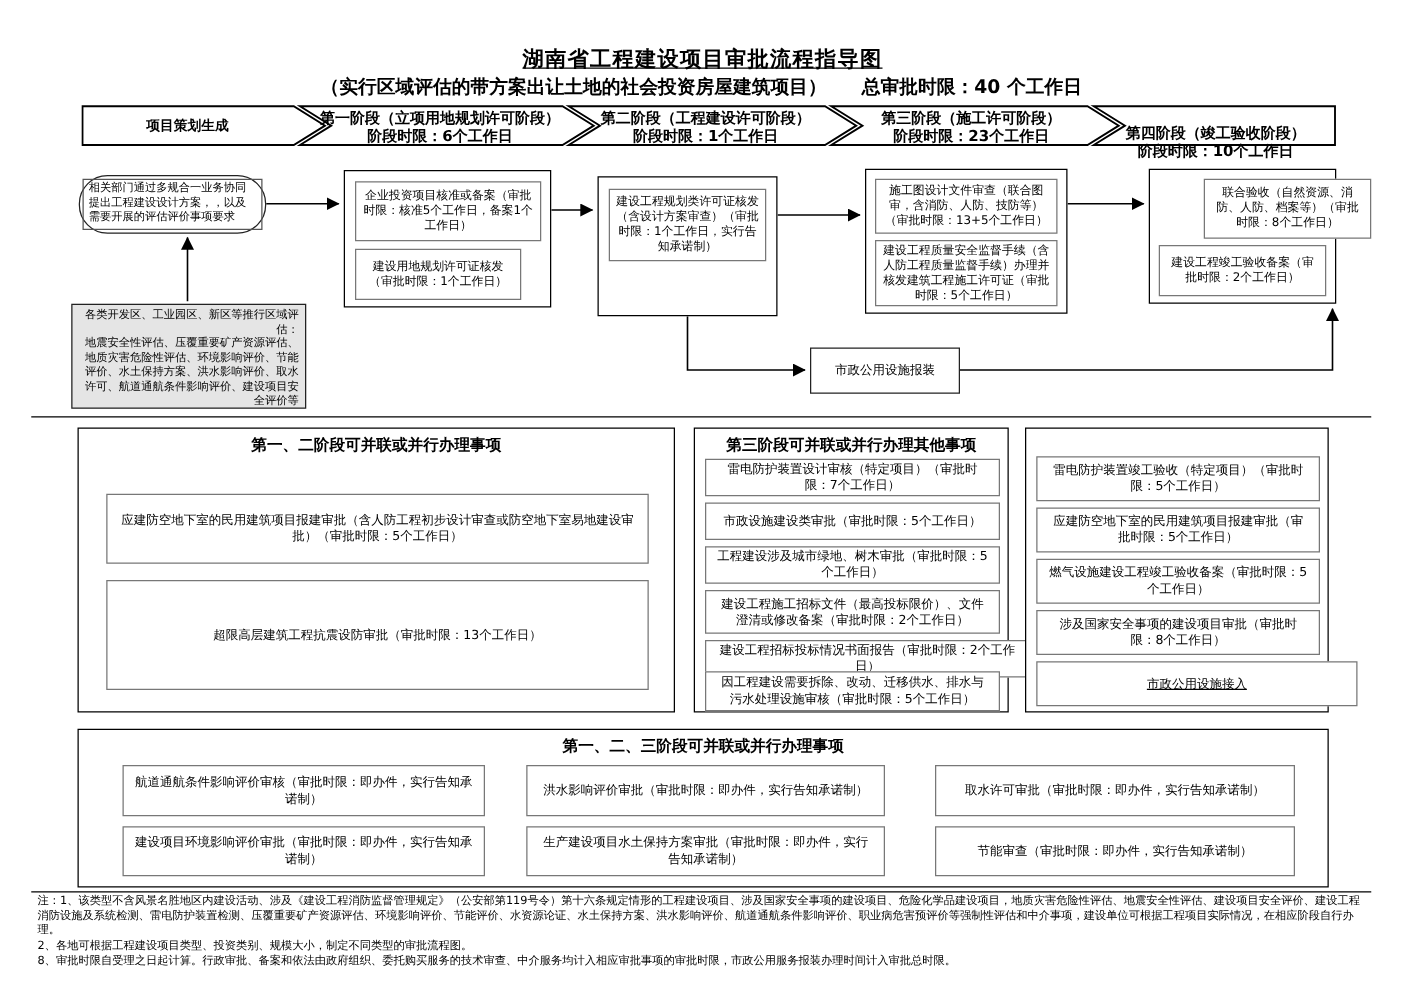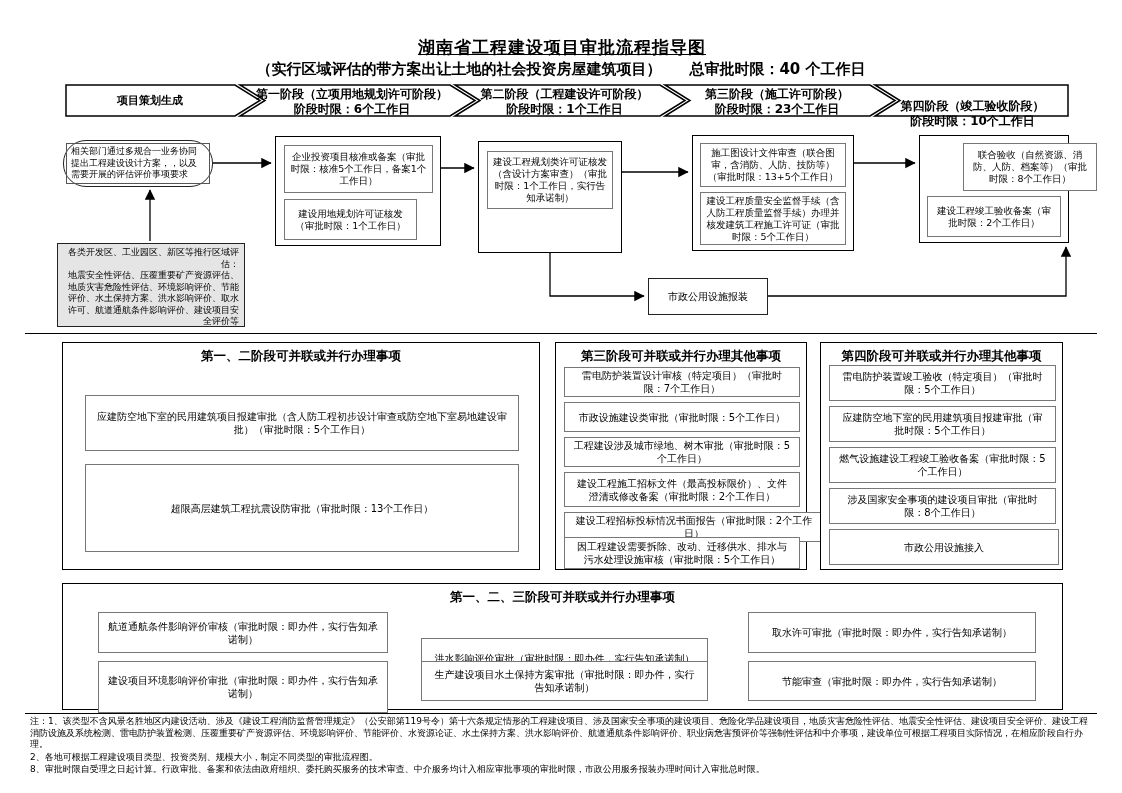--- a/index.html
+++ b/index.html
@@ -130,34 +130,33 @@
     <div class="panel-title">第三阶段可并联或并行办理其他事项</div>
     <div class="abs pbox" style="left:8px;top:24px;width:236px;height:30px;">雷电防护装置设计审核（特定项目）（审批时限：7个工作日）</div>
     <div class="abs pbox" style="left:8px;top:59px;width:236px;height:30px;">市政设施建设类审批（审批时限：5个工作日）</div>
     <div class="abs pbox" style="left:8px;top:94px;width:236px;height:30px;">工程建设涉及城市绿地、树木审批（审批时限：5个工作日）</div>
     <div class="abs pbox" style="left:8px;top:129px;width:236px;height:35px;">建设工程施工招标文件（最高投标限价）、文件澄清或修改备案（审批时限：2个工作日）</div>
     <div class="abs pbox" style="left:8px;top:169px;width:260px;height:30px;">建设工程招标投标情况书面报告（审批时限：2个工作日）</div>
     <div class="abs pbox" style="left:8px;top:194px;width:236px;height:32px;top:194px;">因工程建设需要拆除、改动、迁移供水、排水与污水处理设施审核（审批时限：5个工作日）</div>
   </div>
 
   <div class="abs panel" style="left:820px;top:342px;width:243px;height:228px;">
-    <div class="panel-title">第四阶段可并联或并行办理其他事项</div>
     <div class="abs pbox" style="left:8px;top:22px;width:227px;height:36px;">雷电防护装置竣工验收（特定项目）（审批时限：5个工作日）</div>
     <div class="abs pbox" style="left:8px;top:63px;width:227px;height:36px;">应建防空地下室的民用建筑项目报建审批（审批时限：5个工作日）</div>
     <div class="abs pbox" style="left:8px;top:104px;width:227px;height:36px;">燃气设施建设工程竣工验收备案（审批时限：5个工作日）</div>
     <div class="abs pbox" style="left:8px;top:145px;width:227px;height:36px;">涉及国家安全事项的建设项目审批（审批时限：8个工作日）</div>
-    <div class="abs pbox" style="left:8px;top:186px;width:230px;height:36px;">市政公用设施接入</div>
+    <div class="abs pbox" style="left:8px;top:186px;width:257px;height:36px;text-decoration:underline;">市政公用设施接入</div>
   </div>
 
   <div class="abs panel" style="left:62px;top:583px;width:1001px;height:127px;">
     <div class="panel-title">第一、二、三阶段可并联或并行办理事项</div>
     <div class="abs pbox" style="left:35px;top:28px;width:290px;height:41px;">航道通航条件影响评价审核（审批时限：即办件，实行告知承诺制）</div>
-    <div class="abs pbox" style="left:358px;top:28px;width:287px;height:41px;margin-top:26px;">洪水影响评价审批（审批时限：即办件，实行告知承诺制）</div>
+    <div class="abs pbox" style="left:358px;top:28px;width:287px;height:41px;">洪水影响评价审批（审批时限：即办件，实行告知承诺制）</div>
     <div class="abs pbox" style="left:685px;top:28px;width:288px;height:41px;">取水许可审批（审批时限：即办件，实行告知承诺制）</div>
-    <div class="abs pbox" style="left:35px;top:77px;width:290px;height:52px;">建设项目环境影响评价审批（审批时限：即办件，实行告知承诺制）</div>
+    <div class="abs pbox" style="left:35px;top:77px;width:290px;height:40px;">建设项目环境影响评价审批（审批时限：即办件，实行告知承诺制）</div>
     <div class="abs pbox" style="left:358px;top:77px;width:287px;height:40px;">生产建设项目水土保持方案审批（审批时限：即办件，实行告知承诺制）</div>
     <div class="abs pbox" style="left:685px;top:77px;width:288px;height:40px;">节能审查（审批时限：即办件，实行告知承诺制）</div>
   </div>
 
   <div class="abs sep" style="left:25px;top:713px;width:1072px;"></div>
 
   <div class="abs notes" style="left:30px;top:716px;width:1065px;">
     <p>注：1、该类型不含风景名胜地区内建设活动、涉及《建设工程消防监督管理规定》（公安部第119号令）第十六条规定情形的工程建设项目、涉及国家安全事项的建设项目、危险化学品建设项目，地质灾害危险性评估、地震安全性评估、建设项目安全评价、建设工程消防设施及系统检测、雷电防护装置检测、压覆重要矿产资源评估、环境影响评价、节能评价、水资源论证、水土保持方案、洪水影响评价、航道通航条件影响评价、职业病危害预评价等强制性评估和中介事项，建设单位可根据工程项目实际情况，在相应阶段自行办理。</p>
     <p>2、各地可根据工程建设项目类型、投资类别、规模大小，制定不同类型的审批流程图。</p>
     <p>8、审批时限自受理之日起计算。行政审批、备案和依法由政府组织、委托购买服务的技术审查、中介服务均计入相应审批事项的审批时限，市政公用服务报装办理时间计入审批总时限。</p>

